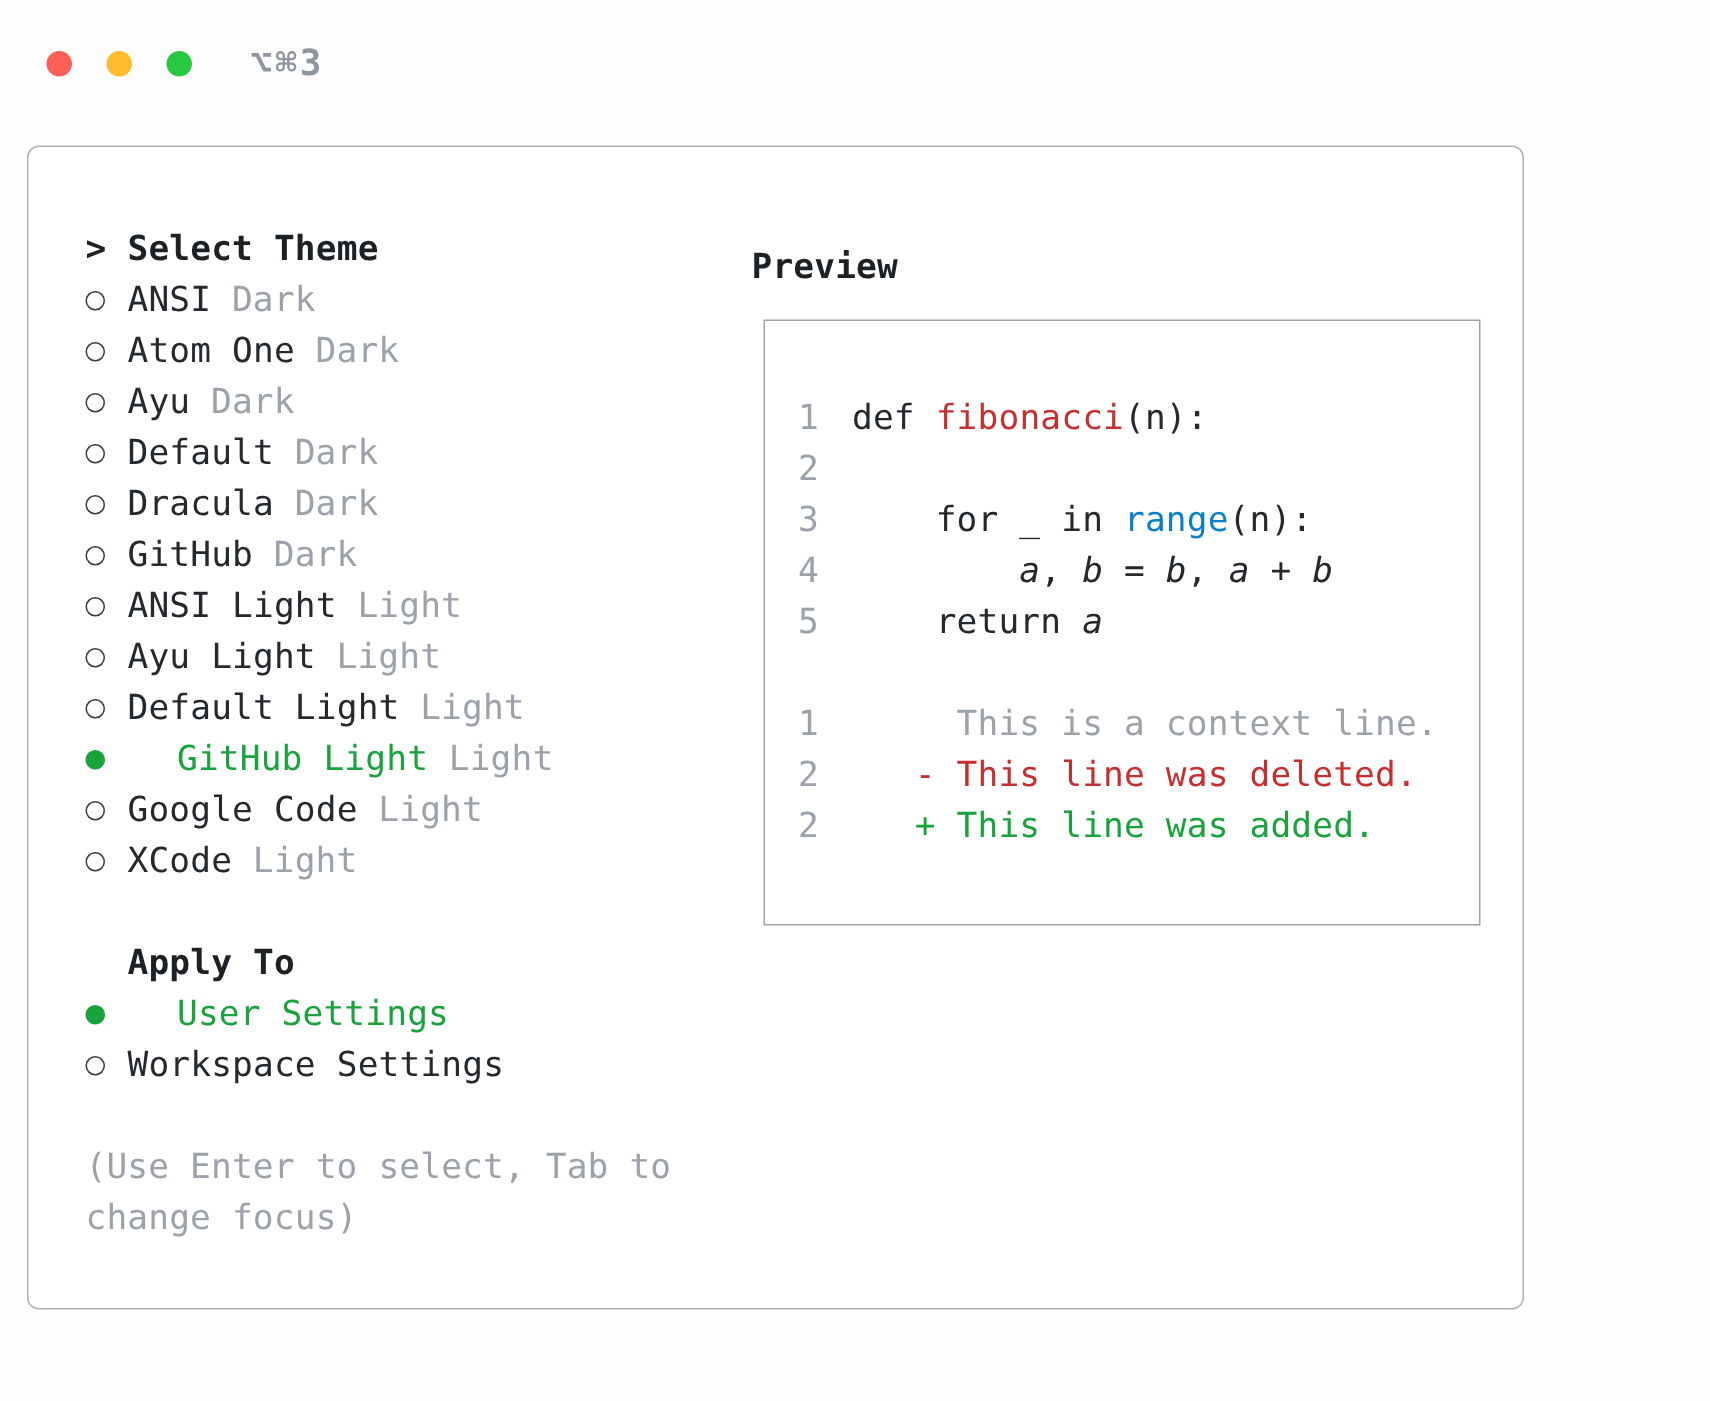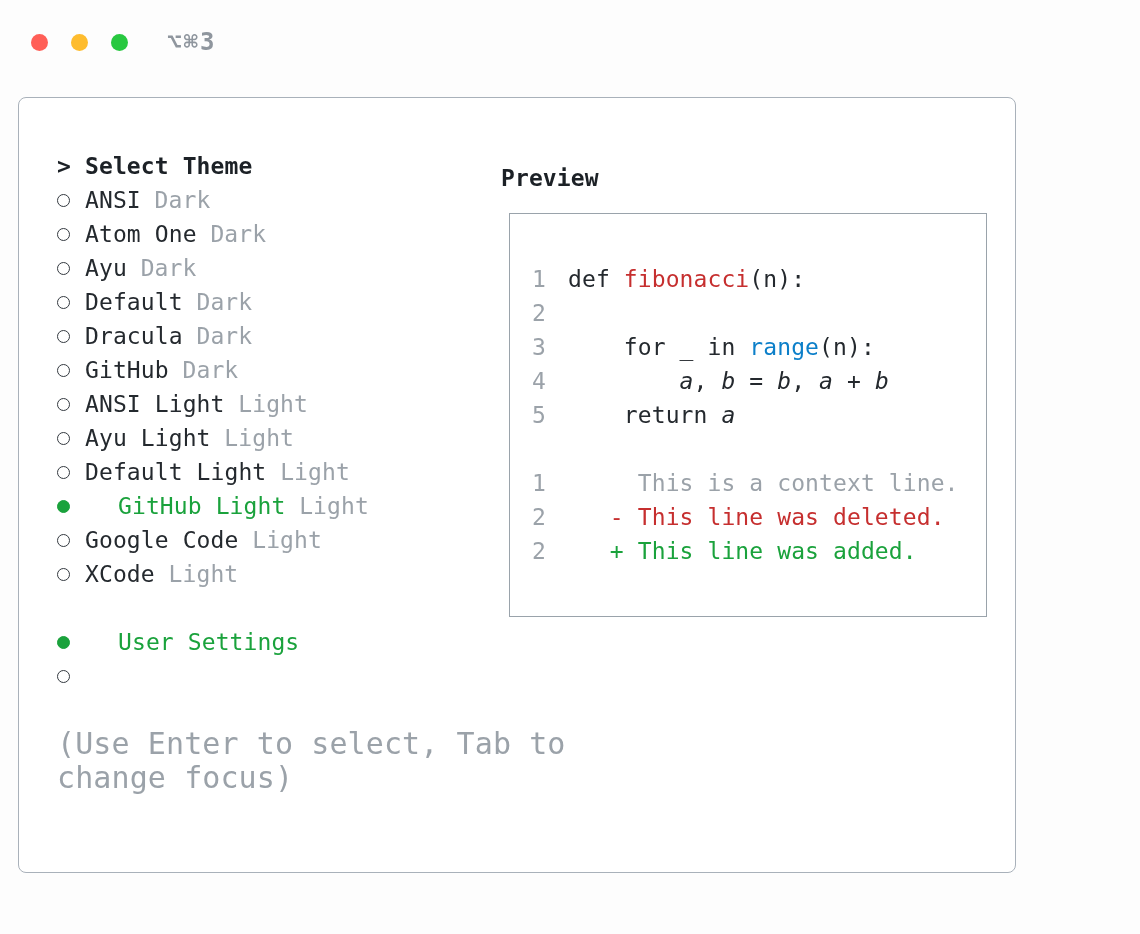--- a/index.html
+++ b/index.html
@@ -31,21 +31,21 @@
   .marker { width:28px; display:flex; align-items:center; flex:none; }
   .prefix { font-weight:bold; color:#1c2126; }
   .hdr { font-weight:bold; color:#1c2126;text-align:center; }
   .dot { width:13px; height:13px; border:1.8px solid #343a40; border-radius:50%; }
   .dot.sel { background:var(--accent-green,#1aa23c); border-color:var(--accent-green,#1aa23c); }
   .tname { color:#24292e; }
   .tname.green { color:var(--accent-green,#1aa23c);margin-left:33px; }
   .variant { color:var(--muted,#9ba2a9); margin-left:13.8px; }
   .spacer { height:34px; }
   .hint {
-    color:var(--muted,#9ba2a9); font-size:30px; line-height:34px;
+    color:var(--muted,#9ba2a9); font-size:23px; line-height:34px;
     white-space:pre-line; letter-spacing:0.1px;
   }
 
   
   .right-col { position:absolute; left:482px; top:63px; }
   .preview-box {
     margin-left:8px; margin-top:18px;
     width:478px; height:404px;
     border:1.5px solid #9aa3ab;
     padding:48px 0 0 22px;
@@ -163,32 +163,37 @@
           <span class="marker">
             <span class="dot"></span>
           </span>
           <span class="tname">XCode</span>
           <span class="variant">Light</span>
         </div>
       </div>
 
     <div class="spacer"></div>
 
+    <div class="row">
+      <span class="marker"></span>
+      <span class="hdr">Apply To</span>
+    </div>
 
     <div>
         <div class="row">
           <span class="marker">
             <span class="dot sel"></span>
           </span>
           <span class="tname green">User Settings</span>
         </div>
         <div class="row">
           <span class="marker">
             <span class="dot"></span>
           </span>
+          <span class="tname">Workspace Settings</span>
         </div>
       </div>
 
     <div class="spacer"></div>
 
     <div class="hint">(Use Enter to select, Tab to
 change focus)</div>
   </div>
 
   <div class="right-col">

